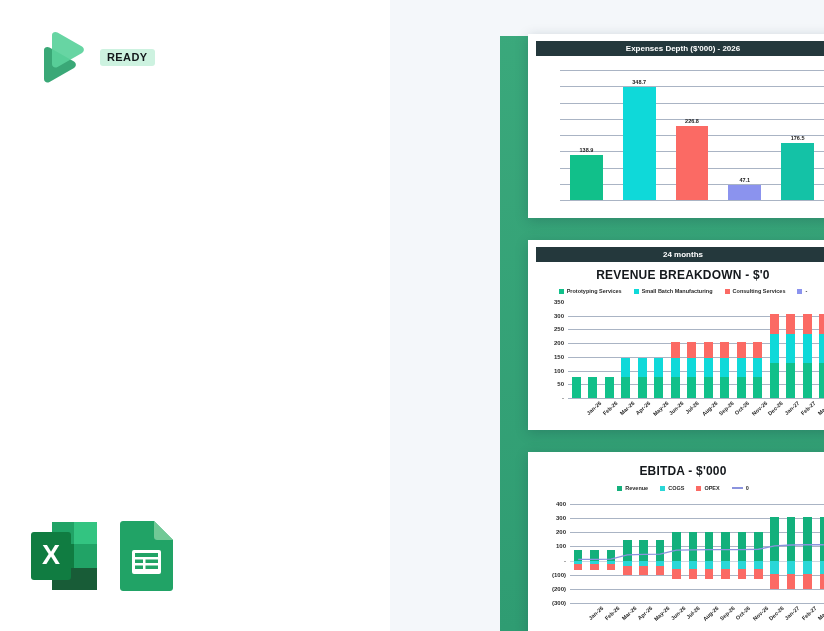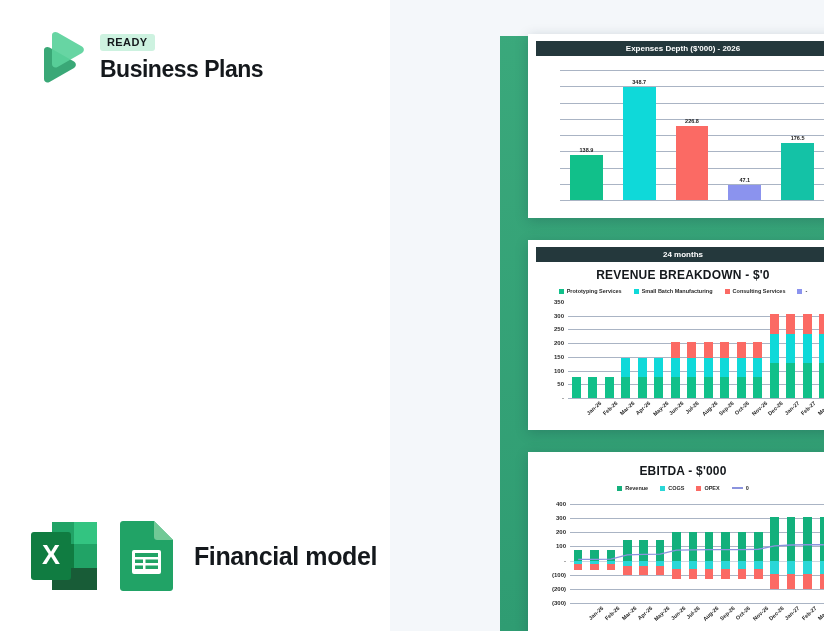--- a/index.html
+++ b/index.html
@@ -105,21 +105,20 @@
 
   <div class="brand">
     <div class="logo">
       <svg viewBox="0 0 56 56" width="56" height="56">
         <path d="M14 22 L14 51 C14 54 17 55.5 19.5 54 L44 40 C46.5 38.5 46.5 35 44 33.5 L19.5 19.5 C17 18 14 19.5 14 22 Z" fill="#3aa877"></path>
         <path d="M22 7 L22 36 C22 39 25 40.5 27.5 39 L52 25 C54.5 23.5 54.5 20 52 18.5 L27.5 4.5 C25 3 22 4.5 22 7 Z" fill="#5ad19b" opacity="0.92"></path>
       </svg>
     </div>
     <div>
       <span class="badge">READY</span>
-      <div class="brandname">Business Plans</div>
     </div>
   </div>
 
 
   <div class="footer">
     <div class="icon-excel">
       <svg viewBox="0 0 68 72" width="68" height="72">
         <rect x="22" y="2" width="45" height="22" fill="#21a366"></rect>
         <rect x="22" y="24" width="45" height="24" fill="#107c41"></rect>
         <rect x="22" y="48" width="45" height="22" fill="#185c37"></rect>
@@ -134,21 +133,20 @@
         <path d="M4 4 C4 2 5.5 1 7 1 L38 1 L57 20 L57 68 C57 70 55.5 71 54 71 L7 71 C5.5 71 4 70 4 68 Z" fill="#21a366"></path>
         <path d="M38 1 L57 20 L41 20 C39.3 20 38 18.7 38 17 Z" fill="#71c996"></path>
         <rect x="16" y="30" width="29" height="24" rx="2" fill="#ffffff"></rect>
         <rect x="19" y="33" width="23" height="4" fill="#21a366"></rect>
         <rect x="19" y="39.5" width="8" height="3.5" fill="#21a366"></rect>
         <rect x="29.5" y="39.5" width="12.5" height="3.5" fill="#21a366"></rect>
         <rect x="19" y="45.5" width="8" height="3.5" fill="#21a366"></rect>
         <rect x="29.5" y="45.5" width="12.5" height="3.5" fill="#21a366"></rect>
       </svg>
     </div>
-    <div class="footer-label">Financial model</div>
   </div>
 
   <div class="card" id="card1">
     <div class="card-titlebar">Expenses Depth ($'000) - 2026</div>
     <div class="chart-area" id="c1area" style="position:absolute;left:32px;right:14px;top:36px;bottom:18px;">
         <div class="gridline" style="top: 130px;"></div>
         <div class="gridline" style="top: 113.75px;"></div>
         <div class="gridline" style="top: 97.5px;"></div>
         <div class="gridline" style="top: 81.25px;"></div>
         <div class="gridline" style="top: 65px;"></div>

